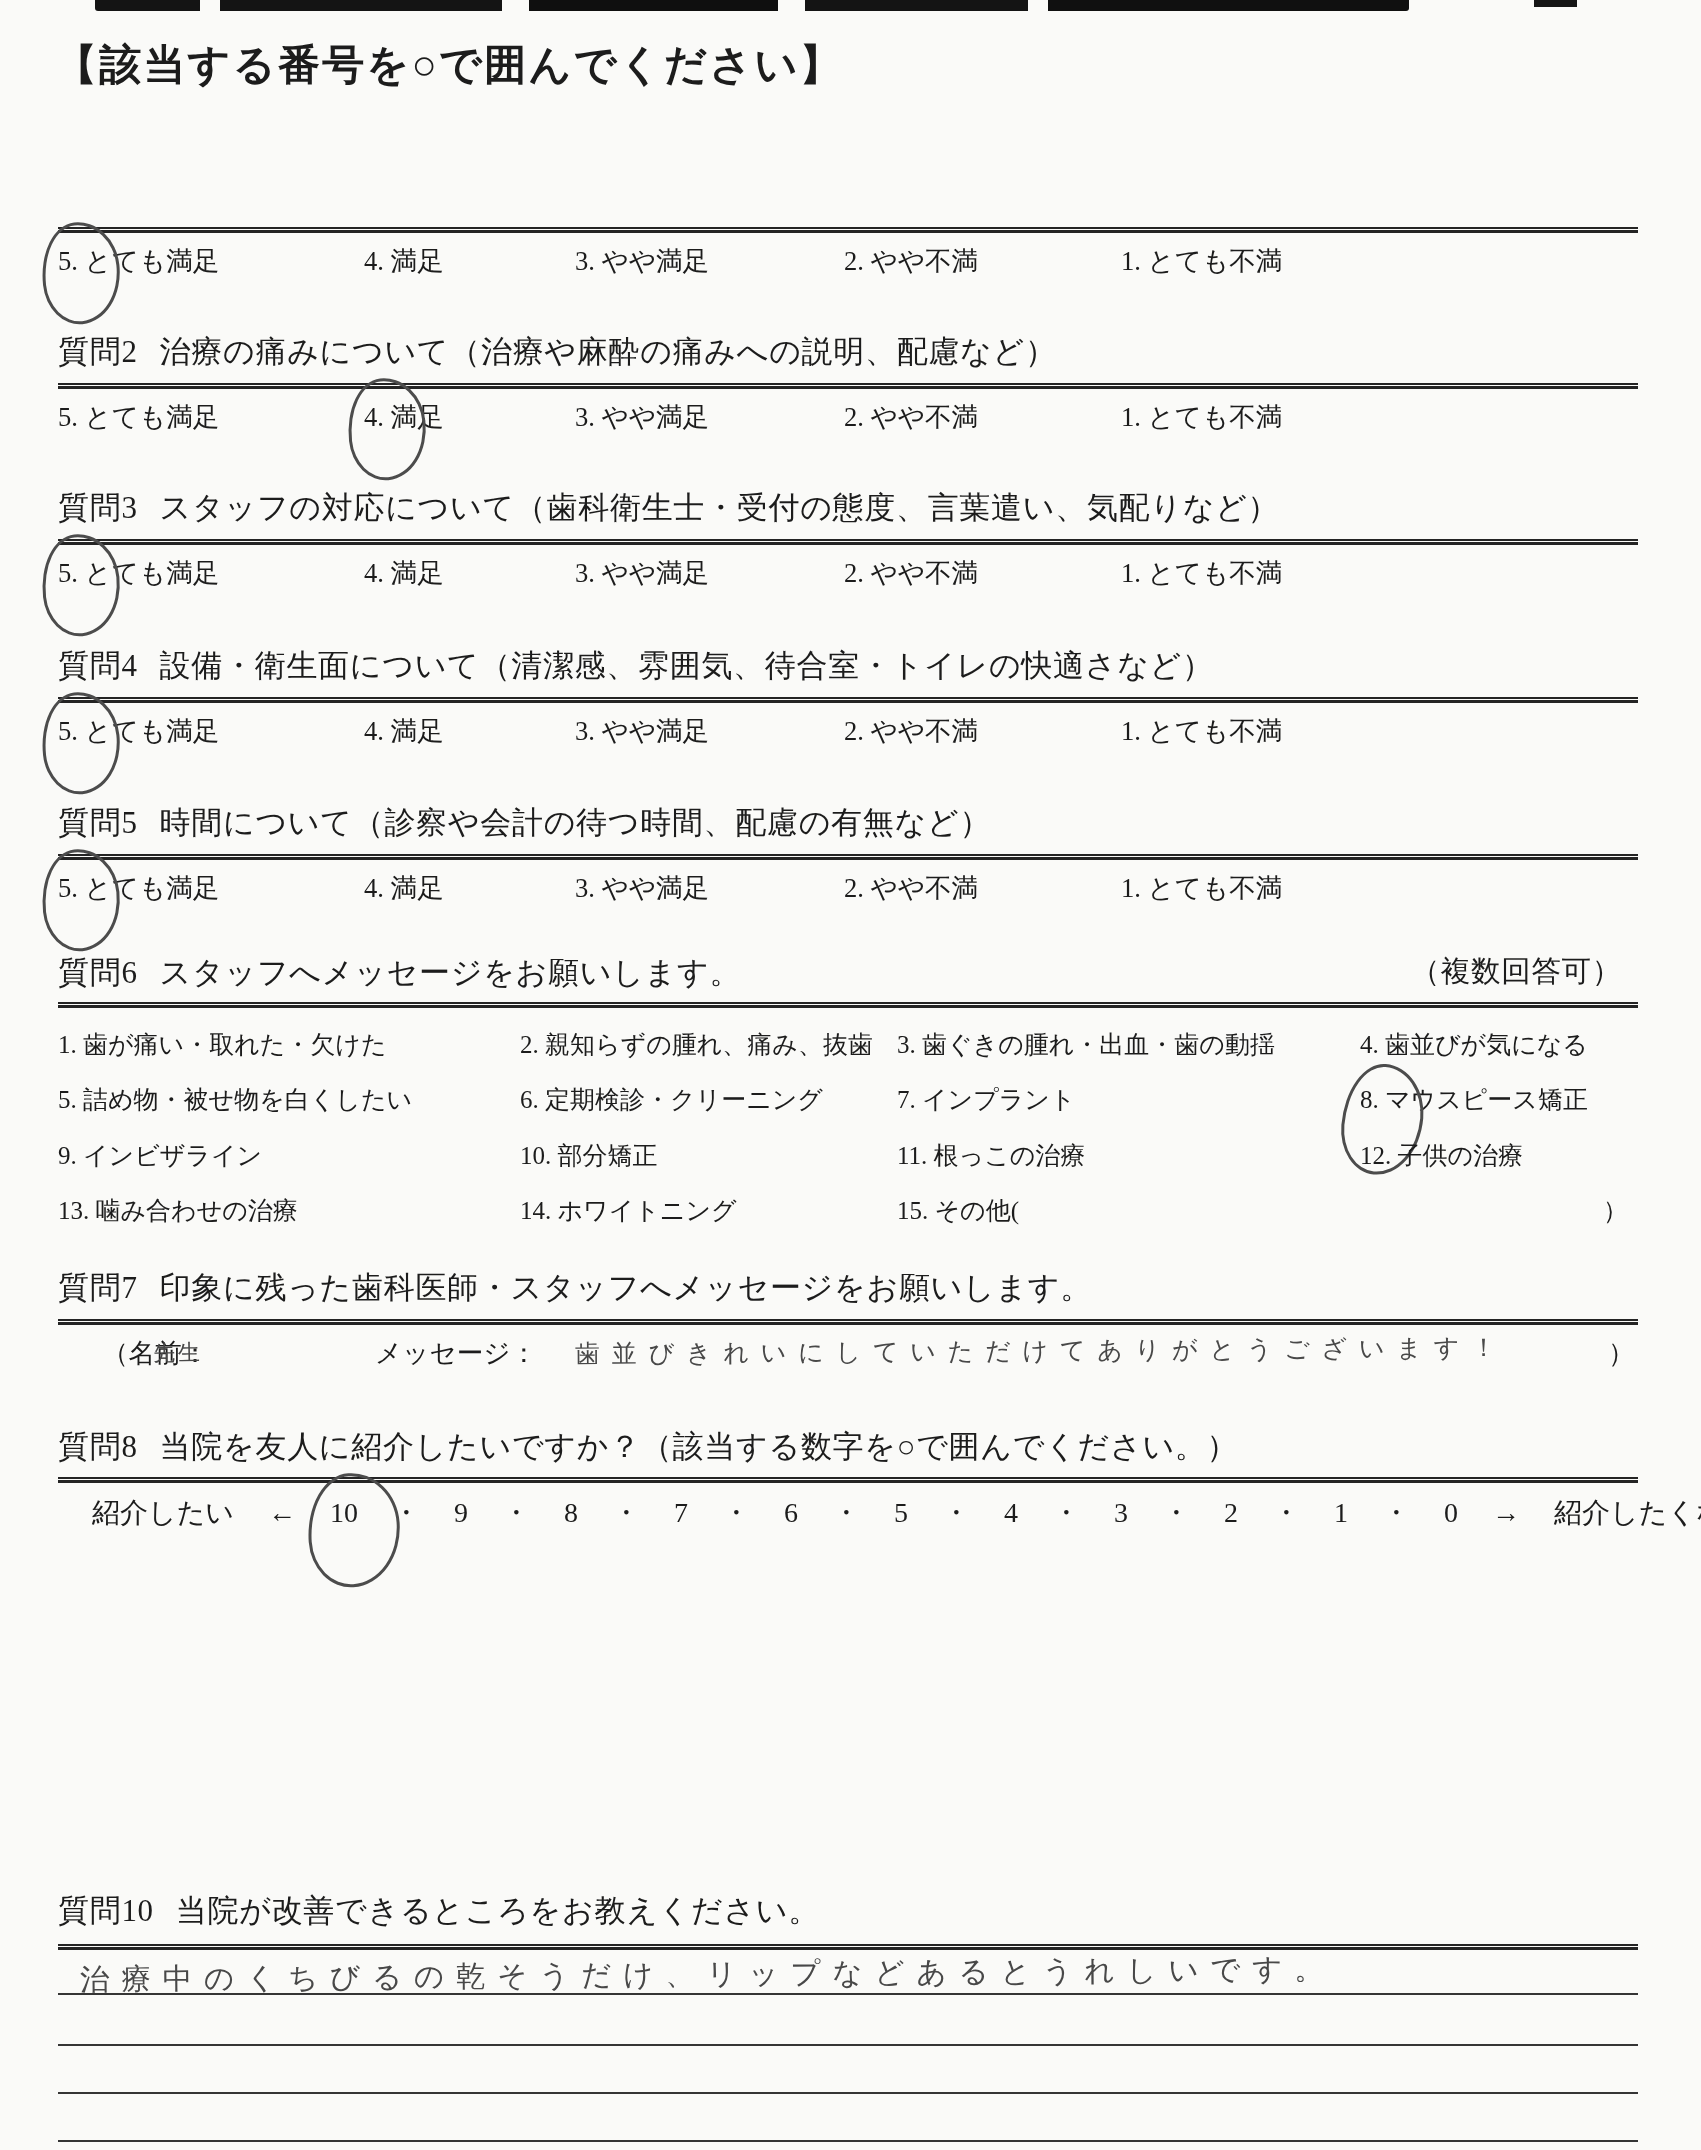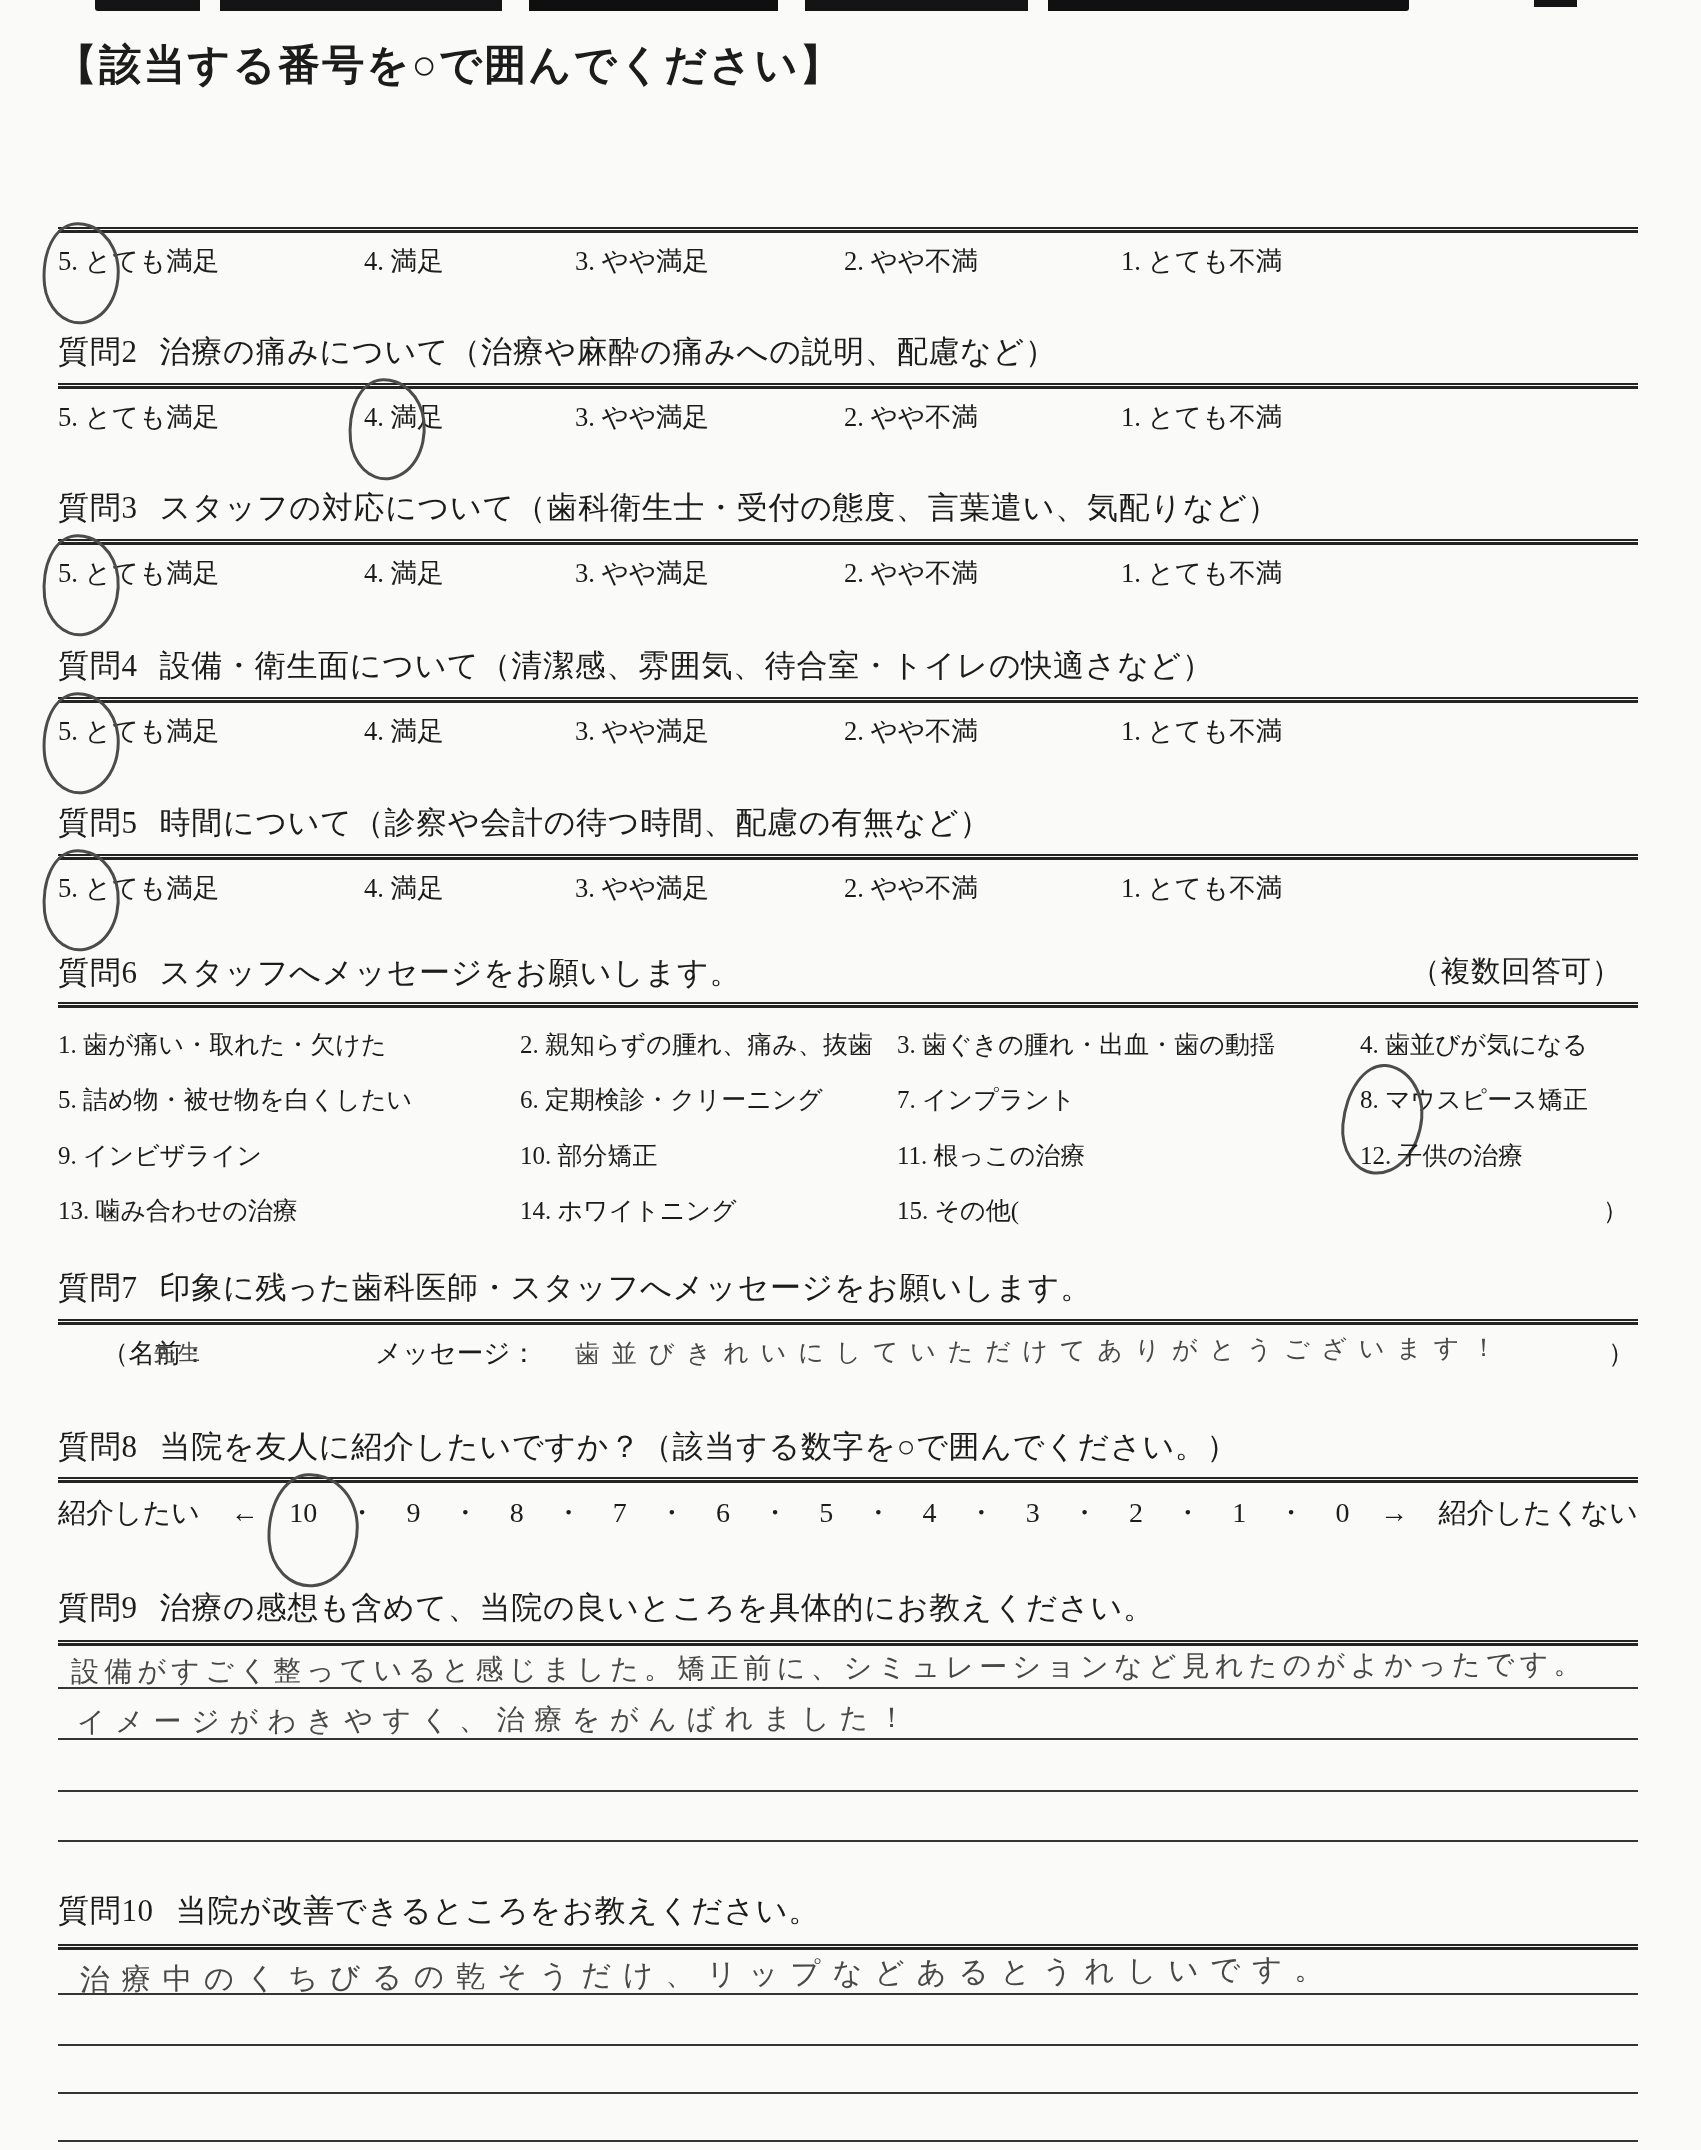--- a/index.html
+++ b/index.html
@@ -65,21 +65,21 @@
   }
   .hw-name{position:absolute;left:95px;top:3px;font-size:22px;letter-spacing:3px;transform:rotate(-1deg);}
   .hw-msg{position:absolute;left:517px;top:-1.5px;font-size:25px;letter-spacing:11.8px;transform:rotate(-0.4deg);}
   .hw-line{position:absolute;white-space:nowrap;transform:rotate(-0.3deg);}
 
   .scale{
     position:absolute;left:0;width:1580px;
     display:flex;justify-content:space-between;align-items:baseline;
     font-size:28px;
   }
-  .tok{white-space:nowrap;}
+  .tok{white-space:nowrap;margin-left:34px;}
   .tok-wrap{position:relative;white-space:nowrap;}
 </style>
 </head>
 <body>
 
 <div class="page">
 
   <div class="artifact-top"></div>
   <div class="artifact-top2"></div>
 
@@ -225,32 +225,20 @@
       <span class="tok">2</span>
       <span class="tok">・</span>
       <span class="tok">1</span>
       <span class="tok">・</span>
       <span class="tok">0</span>
       <span class="tok">→</span>
       <span class="tok">紹介したくない</span>
     </div>
   </div>
 
-  <div class="sec" style="top:1587px;height:266px;">
-    <div class="qh">
-      <span class="qlabel">質問9</span><span>治療の感想も含めて、当院の良いところを具体的にお教えください。</span>
-    </div>
-    <div class="rule-thick" style="top:53px;"></div>
-    <div class="hw hw-line" style="top:62px;left:13.3px;font-size:28px;letter-spacing:5.2px;">設備がすごく整っていると感じました。矯正前に、シミュレーションなど見れたのがよかったです。</div>
-    <div class="rule-thin" style="top:100px;"></div>
-    <div class="hw hw-line" style="top:114px;left:19px;font-size:28px;letter-spacing:9.6px;">イメージがわきやすく、治療をがんばれました！</div>
-    <div class="rule-thin" style="top:151px;"></div>
-    <div class="rule-thin" style="top:203px;"></div>
-    <div class="rule-thin" style="top:253px;"></div>
-  </div>
 
   <div class="sec" style="top:1890px;height:258px;">
     <div class="qh">
       <span class="qlabel">質問10</span><span>当院が改善できるところをお教えください。</span>
     </div>
     <div class="rule-thick" style="top:54px;"></div>
     <div class="hw hw-line" style="top:65px;left:22px;font-size:29.5px;letter-spacing:11.8px;transform:rotate(-0.5deg);">治療中のくちびるの乾そうだけ、リップなどあるとうれしいです。</div>
     <div class="rule-thin" style="top:103px;"></div>
     <div class="rule-thin" style="top:154px;"></div>
     <div class="rule-thin" style="top:202px;"></div>

